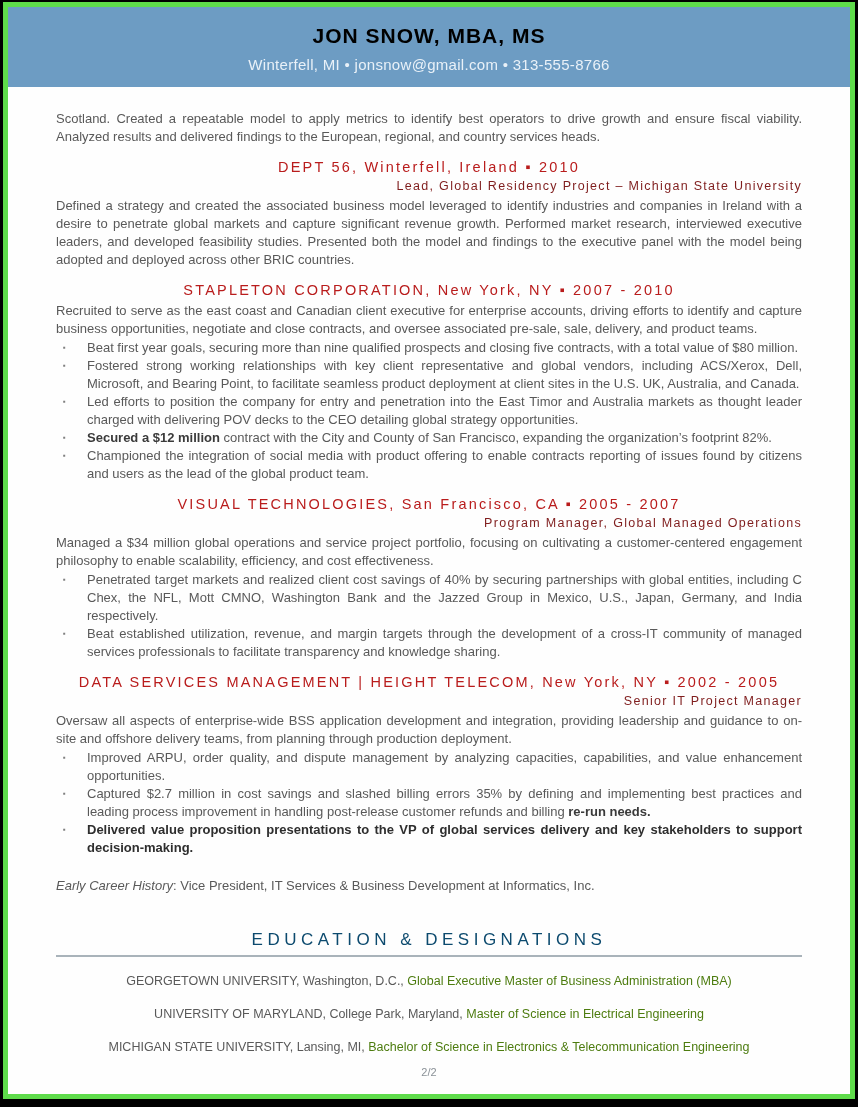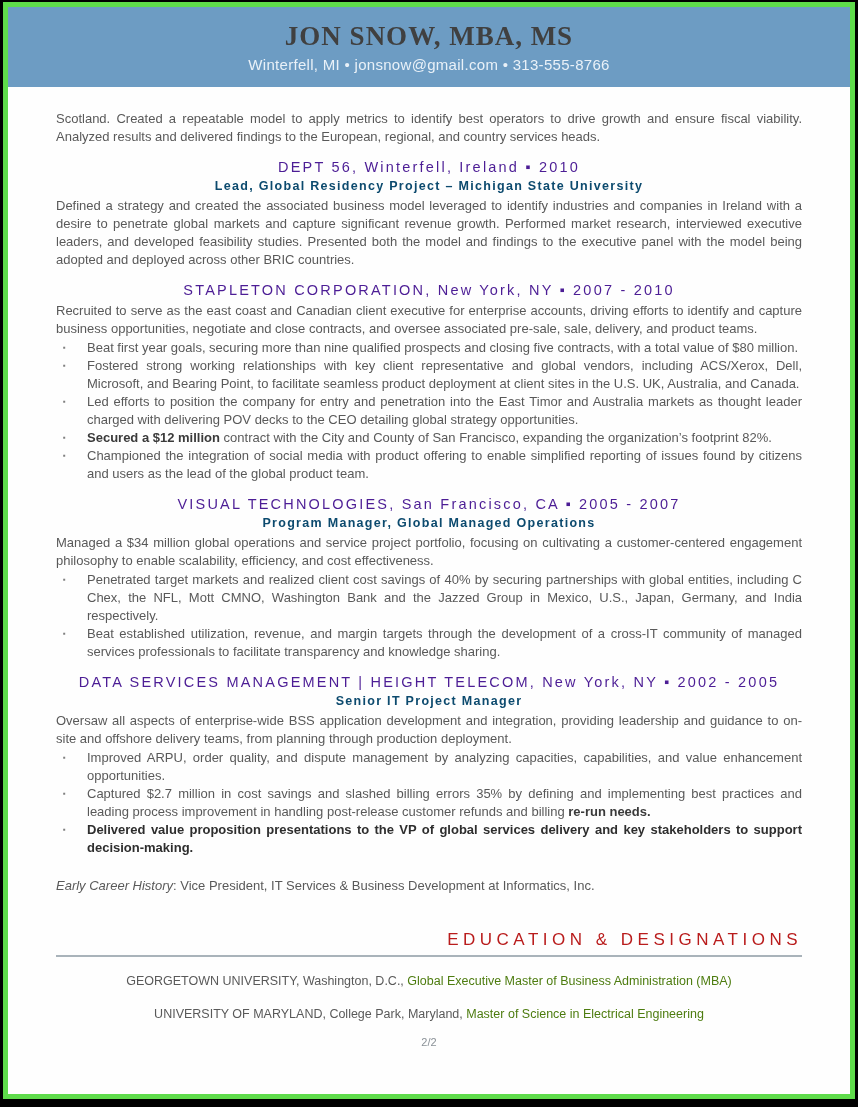--- a/index.html
+++ b/index.html
@@ -24,26 +24,25 @@
     flex-direction: column;
   }
   
   .header {
     background: #6d9cc3;
     text-align: center;
     padding: 13px 10px 12px 10px;
     flex: 0 0 auto;
   }
   .header .name {
-    color: #404040;
-    font-size: 27px;
+    color: #000000;
+    font-size: 21px;
     font-weight: bold;
     letter-spacing: 1px;
     line-height: 32px;
-    font-family: Liberation Serif, serif;
   }
   .header .contact {
     color: #e9f1f8;
     font-size: 15px;
     line-height: 21px;
     margin-top: 2px;
     letter-spacing: .3px;
   }
   
   .content {
@@ -52,29 +51,29 @@
     font-size: 13px;
     line-height: 18px;
     flex: 1 1 auto;
   }
   .intro { text-align: justify; }
   .job { margin-top: 12px; }
   .job-heading {
     text-align: center;
     font-size: 14.5px;
     letter-spacing: 2.2px;
-    color: #4c1d95;
+    color: #b91c1c;
     line-height: 19px;
   }
   .job-title {
-    text-align: center;
+    text-align: right;
     font-size: 12.5px;
-    font-weight: bold;
+    font-weight: normal;
     letter-spacing: 1.3px;
-    color: #0c4a6e;
+    color: #7f1d1d;
     line-height: 17px;
     margin-top: 1px;
   }
   .job-summary {
     text-align: justify;
     margin-top: 2px;
   }
   ul.bullets { list-style: none; margin-top: 1px; }
   ul.bullets li {
     position: relative;
@@ -88,22 +87,22 @@
     font-size: 8px;
     color: #7f7f7f;
   }
   .b { font-weight: bold; color: #3a3a3a; }
   li.bold-bullet { color: #2e2e2e; font-weight: 600; }
   .early-career { margin-top: 20px; }
   .early-career .label { font-style: italic; margin-top: 8px; }
   
   .edu-heading {
     margin-top: 34px;
-    text-align: right;
-    color: #b91c1c;
+    text-align: center;
+    color: #0c4a6e;
     font-size: 17px;
     letter-spacing: 4.5px;
     line-height: 22px;
   }
   .edu-rule {
     border: 0;
     border-top: 2px solid #a9b3ba;
     margin-top: 4px;
   }
   .edu-line {
@@ -158,21 +157,21 @@
 
   <li>
     <span class="marker">▪</span><span class="b"></span><span>Led efforts to position the company for entry and penetration into the East Timor and Australia markets as thought leader charged with delivering POV decks to the CEO detailing global strategy opportunities.</span><span class="b"></span>
   </li>
 
   <li>
     <span class="marker">▪</span><span class="b">Secured a $12 million</span><span> contract with the City and County of San Francisco, expanding the organization’s footprint 82%.</span><span class="b"></span>
   </li>
 
   <li>
-    <span class="marker">▪</span><span class="b"></span><span>Championed the integration of social media with product offering to enable simplified reporting of issues found by citizens and users as the lead of the global product team.</span><span class="b"></span>
+    <span class="marker">▪</span><span class="b"></span><span>Championed the integration of social media with product offering to enable contracts reporting of issues found by citizens and users as the lead of the global product team.</span><span class="b"></span>
   </li>
 </ul>
   </section>
 
   <section class="job">
     <div class="job-heading">VISUAL TECHNOLOGIES, San Francisco, CA ▪ 2005 - 2007</div>
     <div class="job-title">Program Manager, Global Managed Operations</div>
     <p class="job-summary">Managed a $34 million global operations and service project portfolio, focusing on cultivating a customer-centered engagement philosophy to enable scalability, efficiency, and cost effectiveness.</p>
     <ul class="bullets">
   <li>
@@ -213,18 +212,21 @@
       <hr class="edu-rule">
       <div>
   <div class="edu-line">
     <span>GEORGETOWN UNIVERSITY, Washington, D.C., </span><span class="degree">Global Executive Master of Business Administration (MBA)</span>
   </div>
 
   <div class="edu-line">
     <span>UNIVERSITY OF MARYLAND, College Park, Maryland, </span><span class="degree">Master of Science in Electrical Engineering</span>
   </div>
 
+  <div class="edu-line">
+    <span>MICHIGAN STATE UNIVERSITY, Lansing, MI, </span><span class="degree">Bachelor of Science in Electronics &amp; Telecommunication Engineering</span>
+  </div>
 </div>
     </div>
 
     <div class="footer">2/2</div>
   </div>
 </div>
 
 </body></html>

